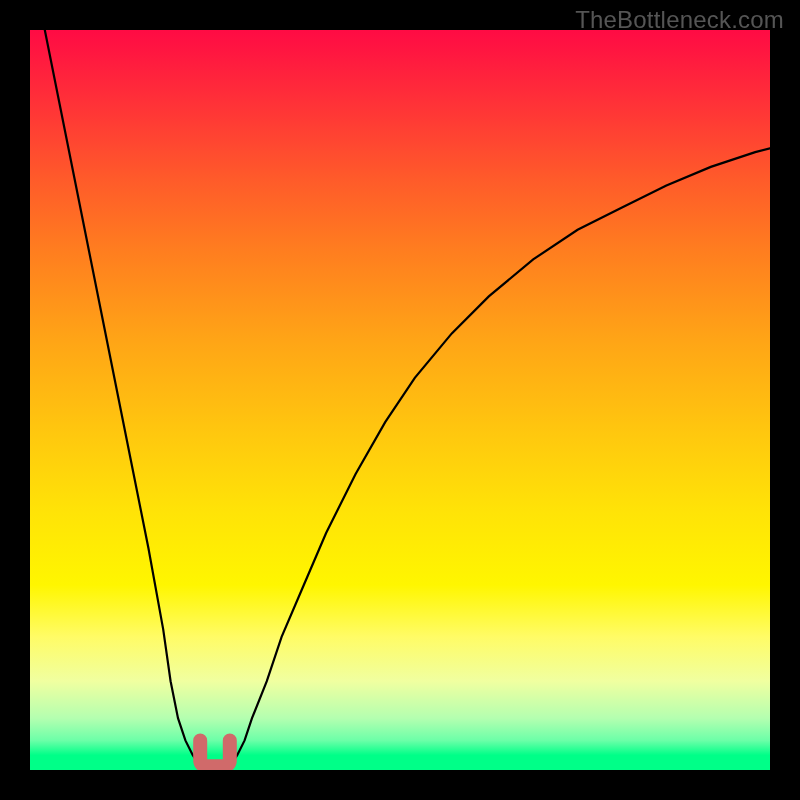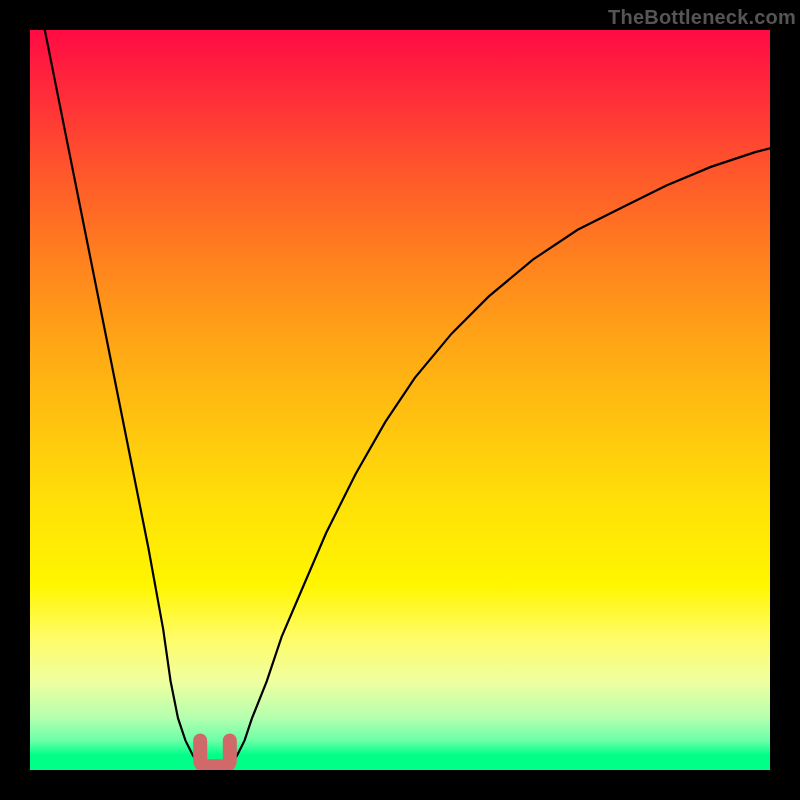--- a/index.html
+++ b/index.html
@@ -29,24 +29,24 @@
       #fffc66 82%,
       #f0ffa0 88%,
       #b4ffb0 93%,
       #6cffa8 96%,
       #00ff88 98%,
       #00ff88 100%);
   }
   .watermark {
     position: absolute;
     top: 6px;
-    right: 4px;
+    right: 16px;
     color: #555;
-    font-size: 20px;
-    font-weight: 700;
+    font-size: 24px;
+    font-weight: 400;
     letter-spacing: 0.2px;
     user-select: none;
   }
   svg.curve {
     position: absolute;
     inset: 0;
     width: 100%;
     height: 100%;
   }
 </style>

